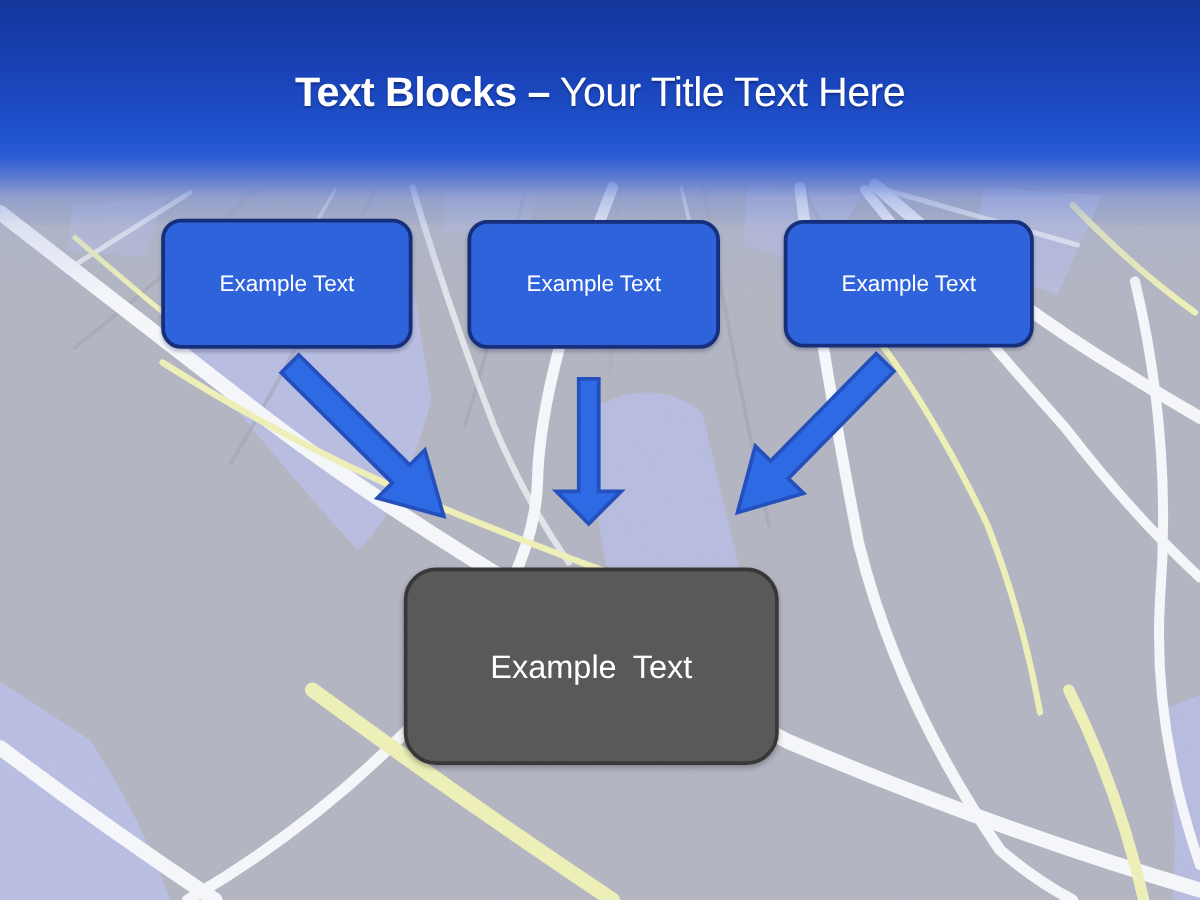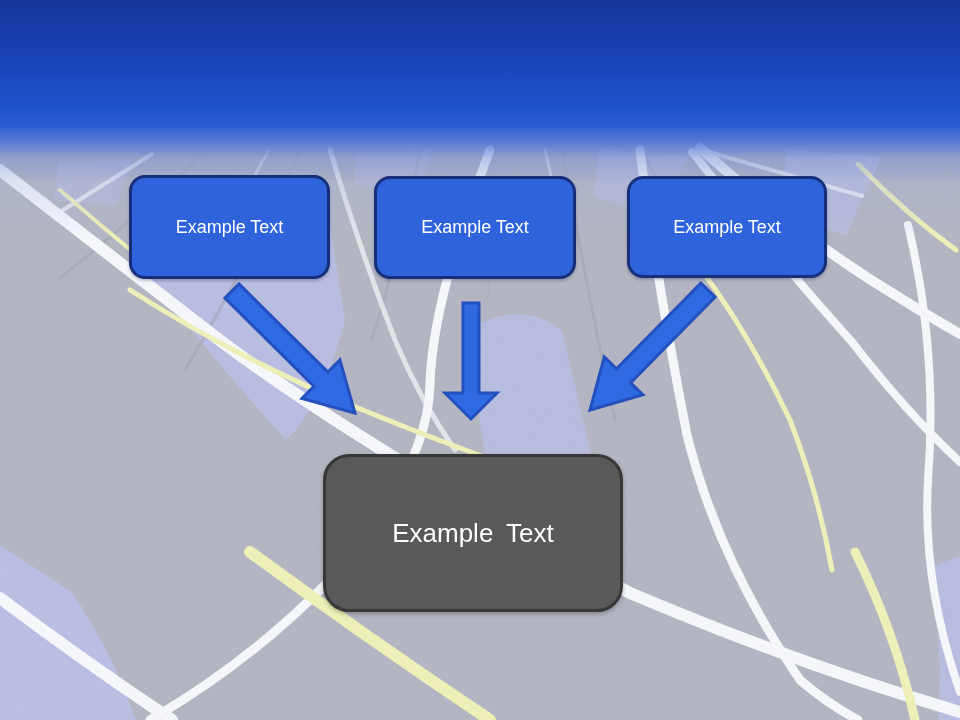--- a/index.html
+++ b/index.html
@@ -116,20 +116,24 @@
       <path class="roadline-y" stroke-width="5" d="M700,268 Q748,332 790,420 Q818,492 832,570"></path>
       <path class="roadline-y" stroke-width="5" d="M858,164 Q906,214 956,250"></path>
       <path class="roadline-y" stroke-width="4" d="M60,190 Q110,234 160,274"></path>
     </g>
 
     <rect width="960" height="720" filter="url(#grain)"></rect>
   </svg>
 
   <div class="header-fade"></div>
 
+  <div class="title-row">
+    <span class="t-bold">Text Blocks –</span>
+    <span class="t-reg">Your Title Text Here</span>
+  </div>
 
   <div class="tbox tbox1">
     <span>Example Text</span>
   </div>
   <div class="tbox tbox2">
     <span>Example Text</span>
   </div>
   <div class="tbox tbox3">
     <span>Example Text</span>
   </div>

